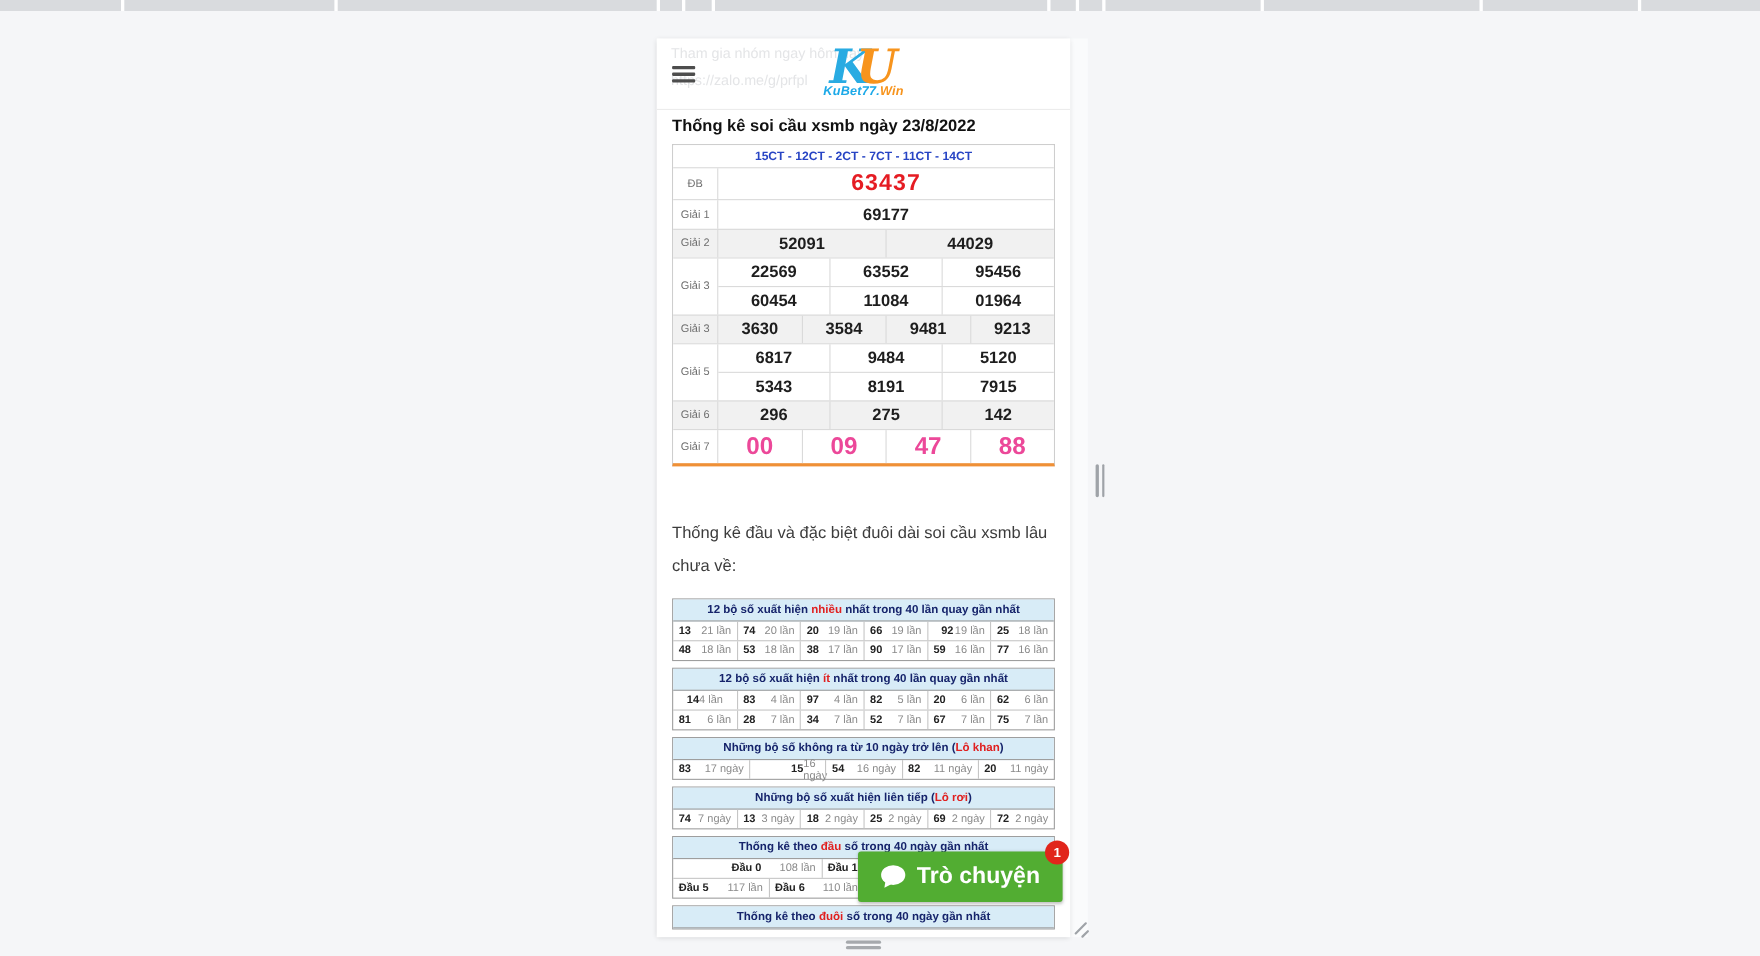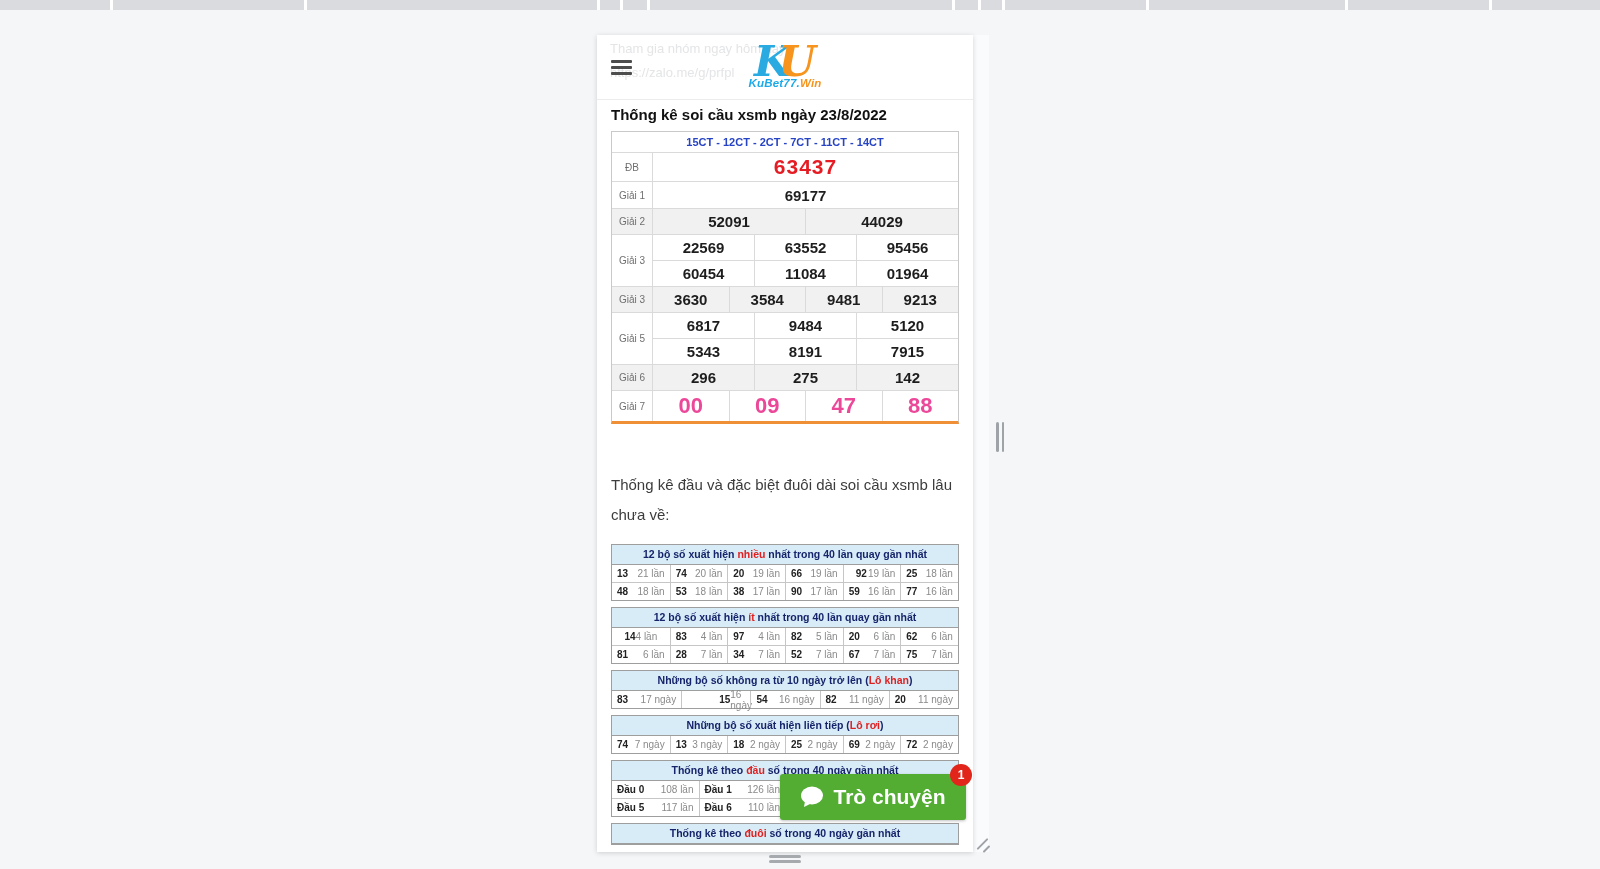--- a/index.html
+++ b/index.html
@@ -380,21 +380,21 @@
               </div>
               <div class="stcell" style="width: 16.6667%;">
                 <span class="stnum">72</span>
                 <span class="stcnt">2 ngày</span>
               </div>
             </div>
           </div>
           <div class="stable">
             <div class="sthead"><span>Thống kê theo </span><span class="red">đầu</span><span> số trong 40 ngày gần nhất</span></div>
             <div class="strow">
-              <div class="stcell" style="width: 25%;">
+              <div class="stcell" style="width: 25%; margin-left: 48px;">
                 <span class="stnum">Đầu 0</span>
                 <span class="stcnt">108 lần</span>
               </div>
               <div class="stcell" style="width: 25%;">
                 <span class="stnum">Đầu 1</span>
                 <span class="stcnt">126 lần</span>
               </div>
               <div class="stcell" style="width: 25%;">
                 <span class="stnum">Đầ</span>
                 <span class="stcnt"></span>

